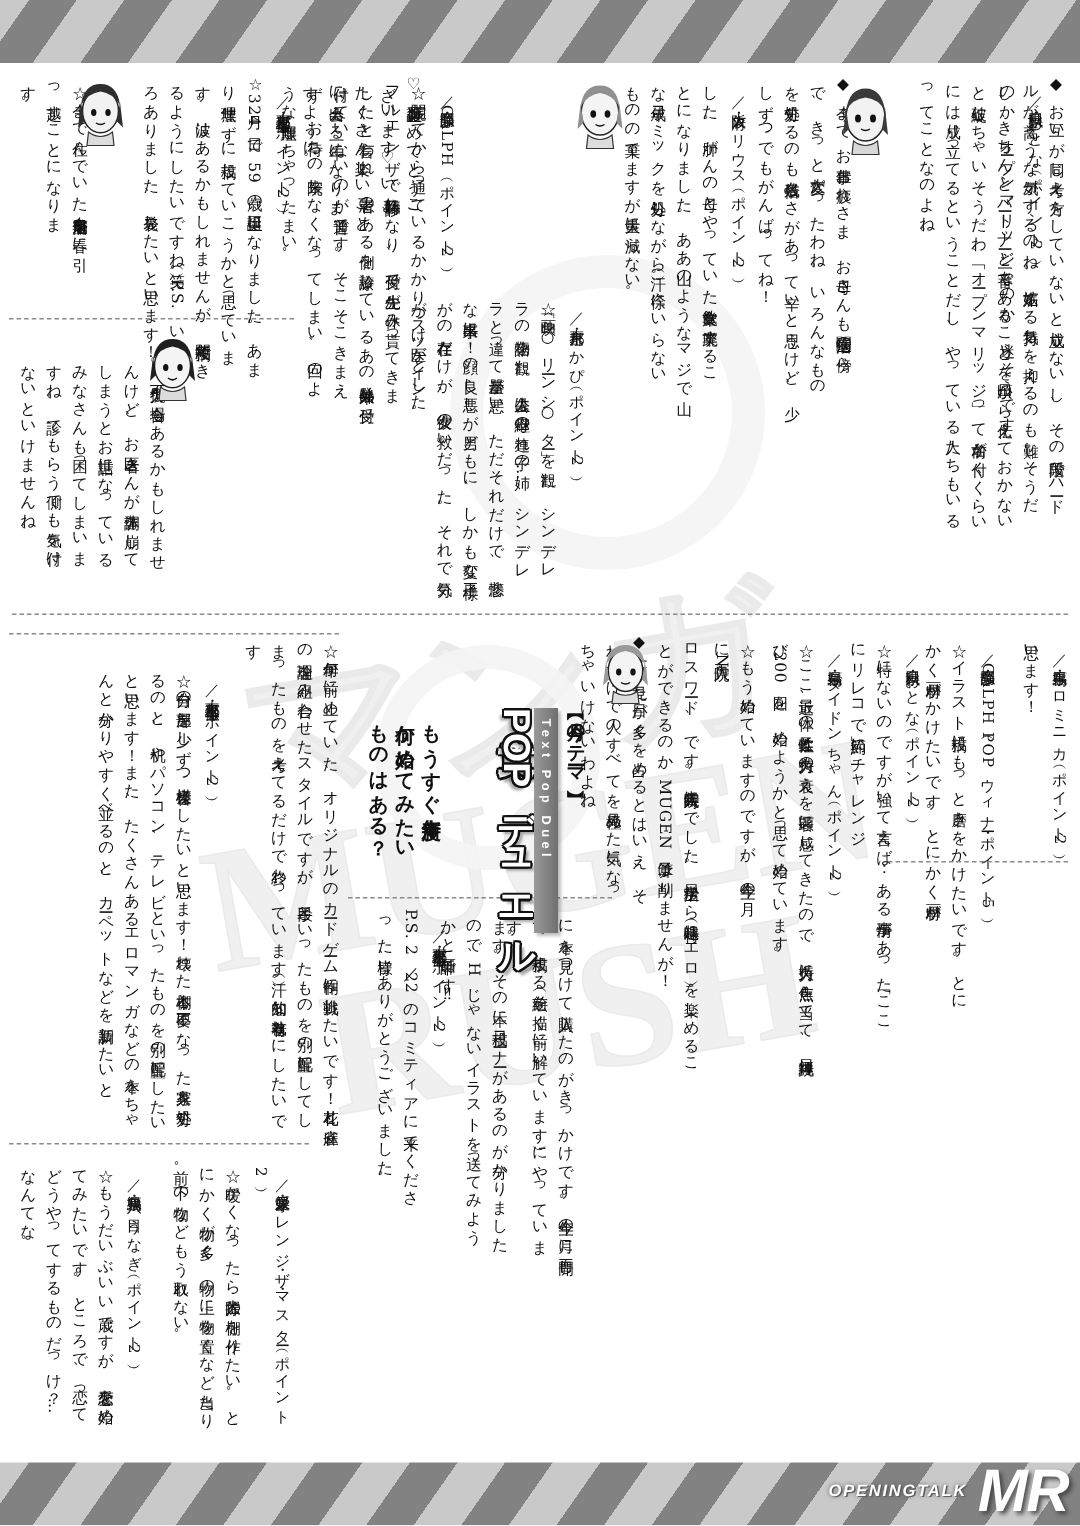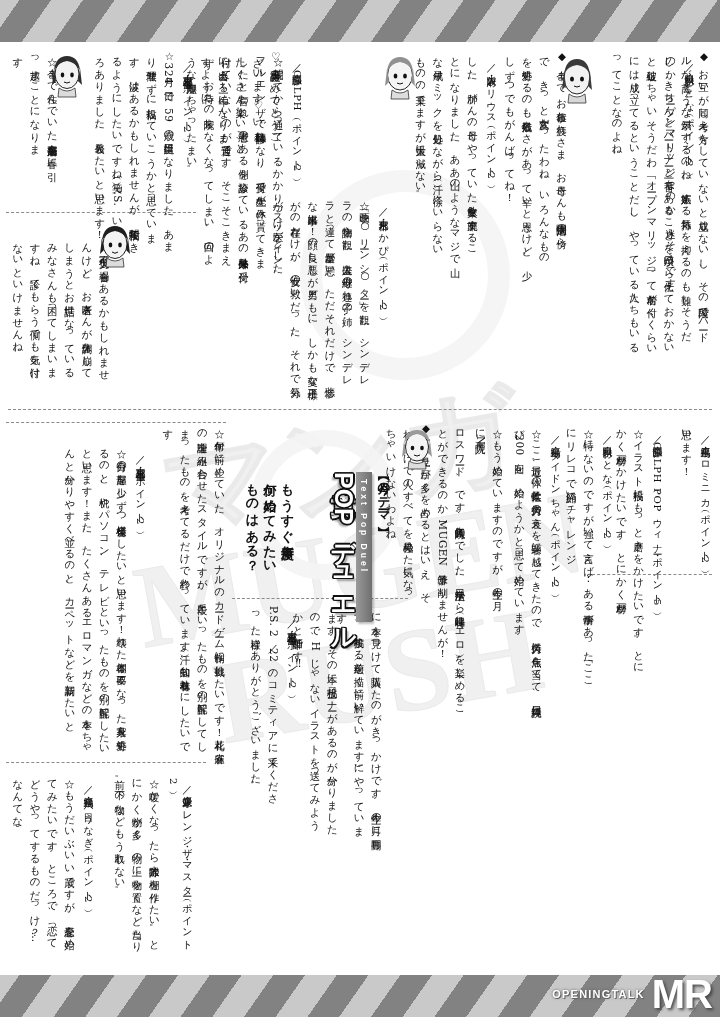--- a/index.html
+++ b/index.html
@@ -25,20 +25,21 @@
 
   .band-white-gap { position:absolute; left:0; width:720px; background:#fff; }
   #gap-top { top:42px; height:4px; }
   #gap-bottom { top:968px; height:7px; }
 
   
   .footer-logo {
     position:absolute; right:8px; top:977px;
     display:flex; align-items:center; gap:7px;
     z-index:6;
+    font-style:italic;
   }
   .footer-kicker {
     font-family:"Liberation Sans", sans-serif;
     font-weight:bold; font-size:11px; letter-spacing:1.2px;
     color:#ffffff; text-shadow:0 0 3px #555, 1px 1px 0 #666;
   }
   .footer-mr {
     font-family:"Liberation Sans", sans-serif;
     font-weight:bold; font-size:40px; line-height:34px;
     color:#ffffff; letter-spacing:-1px;

